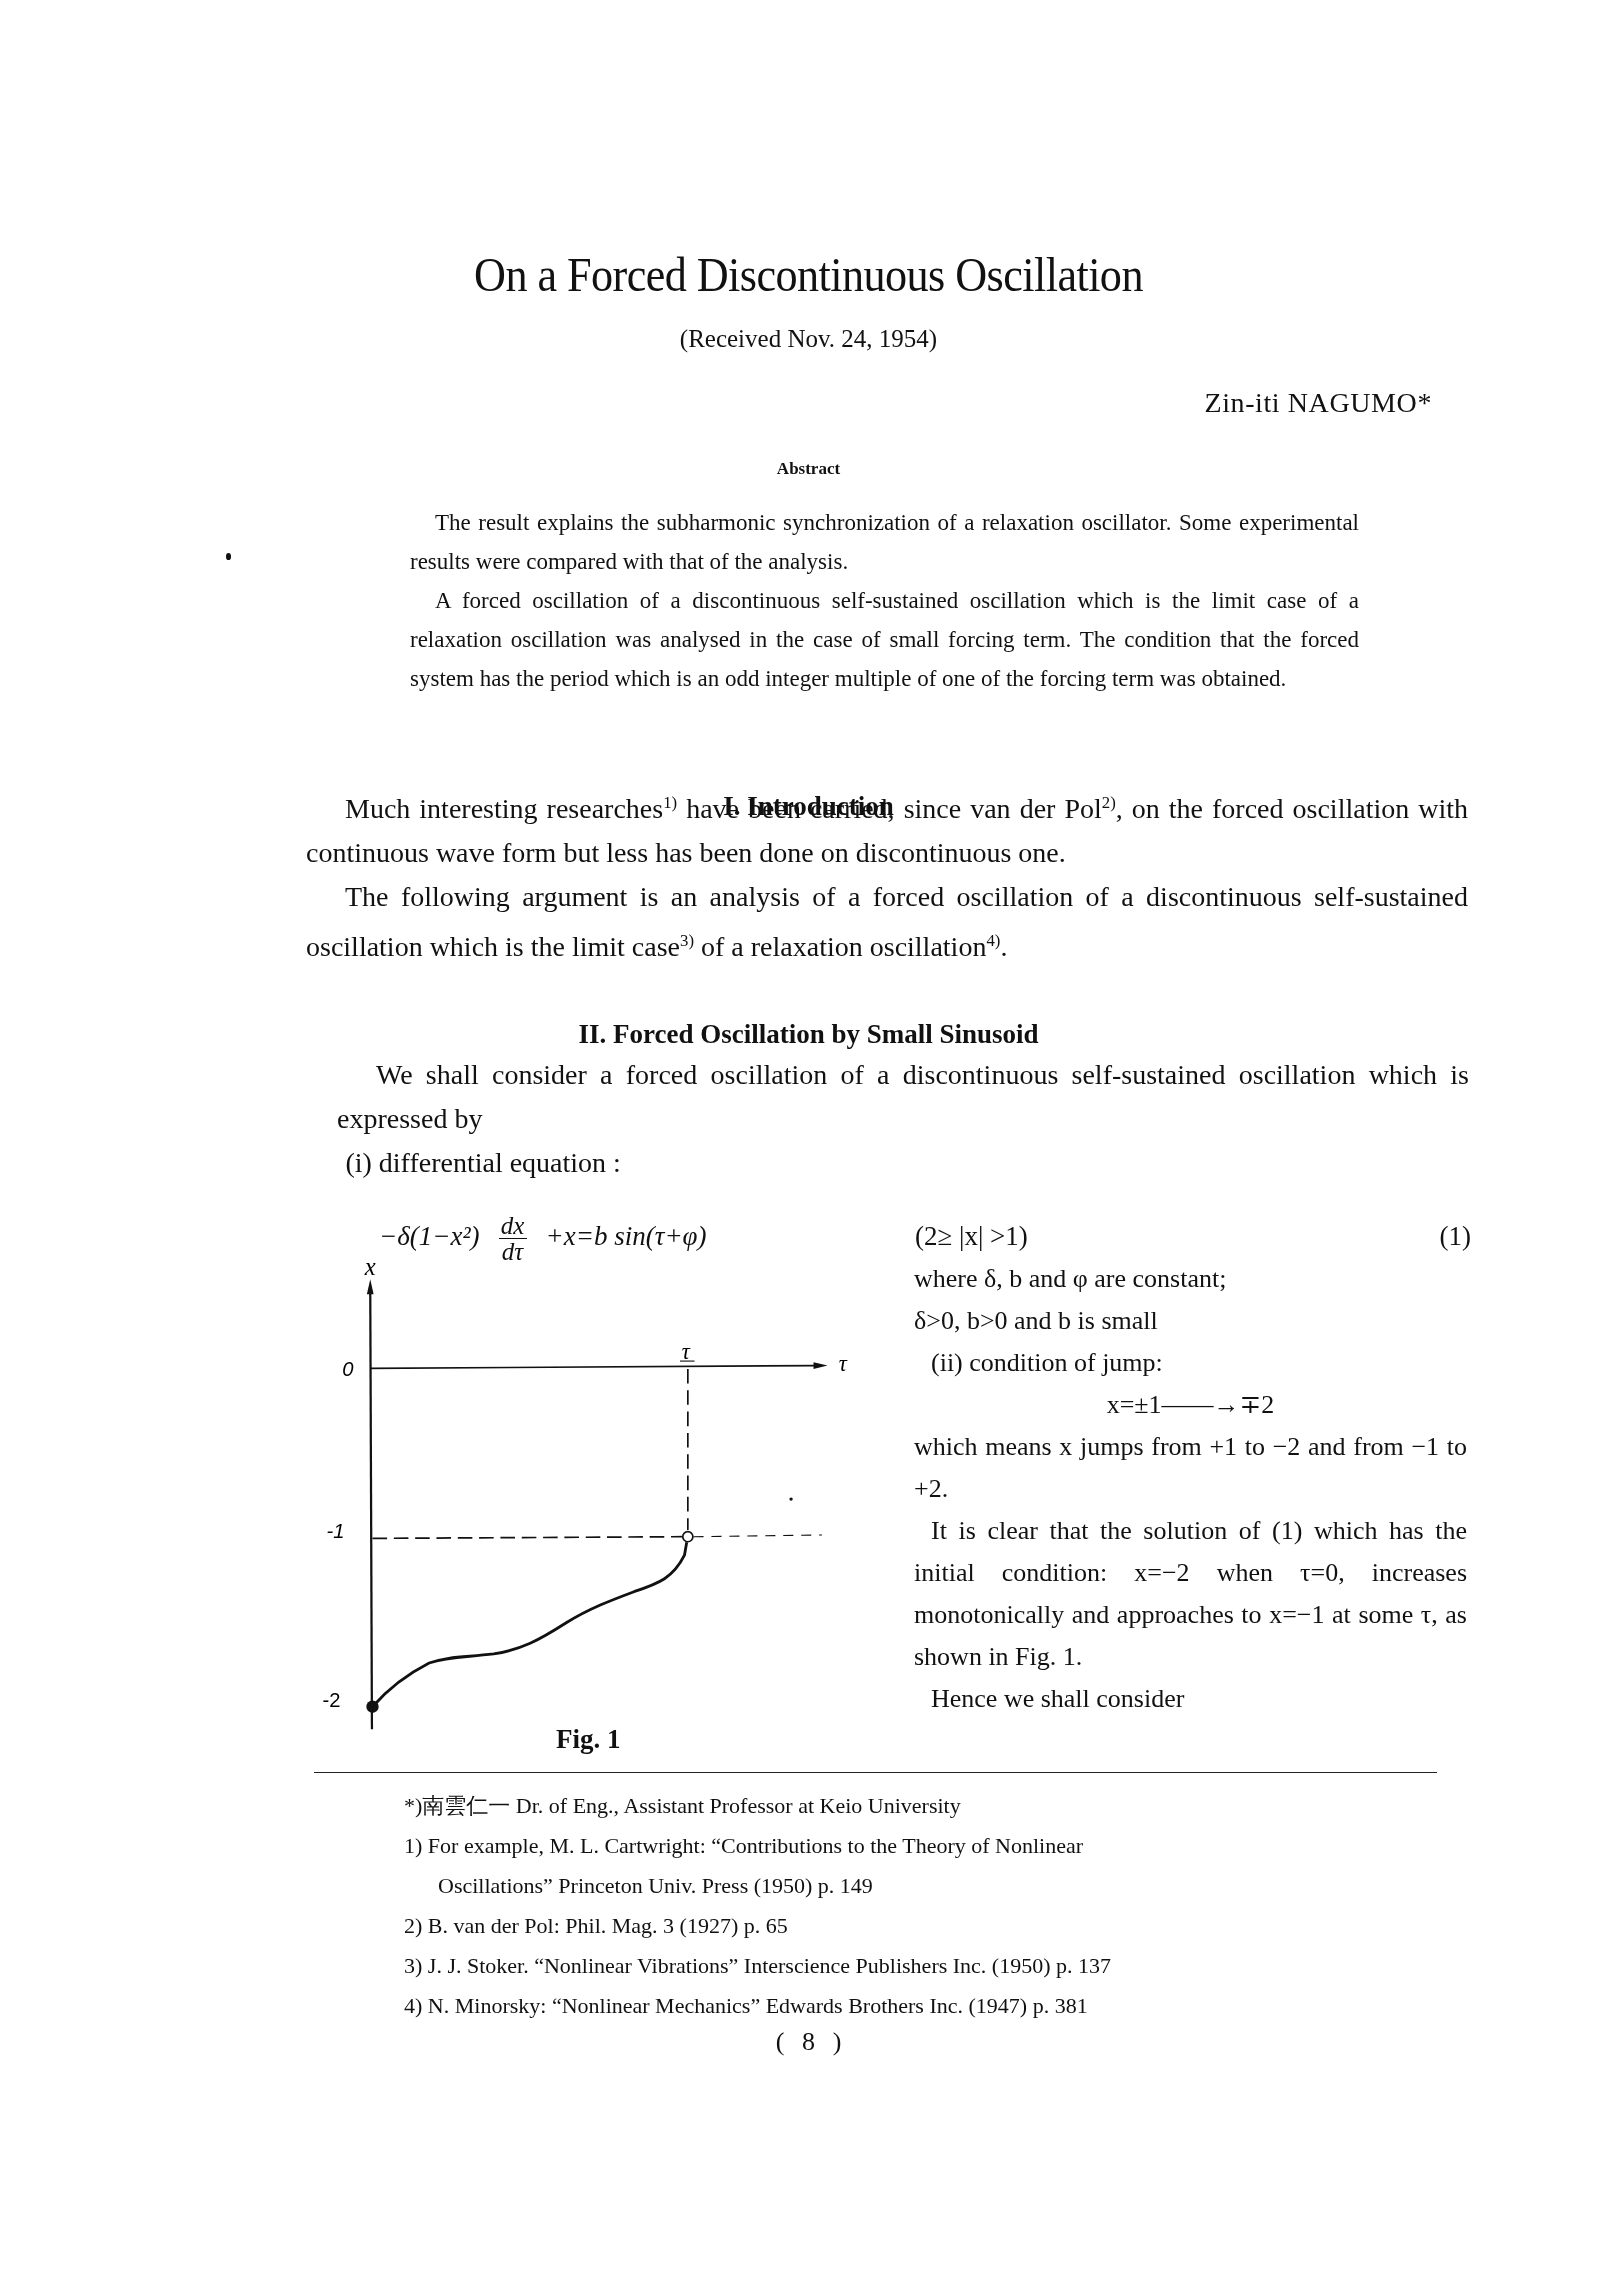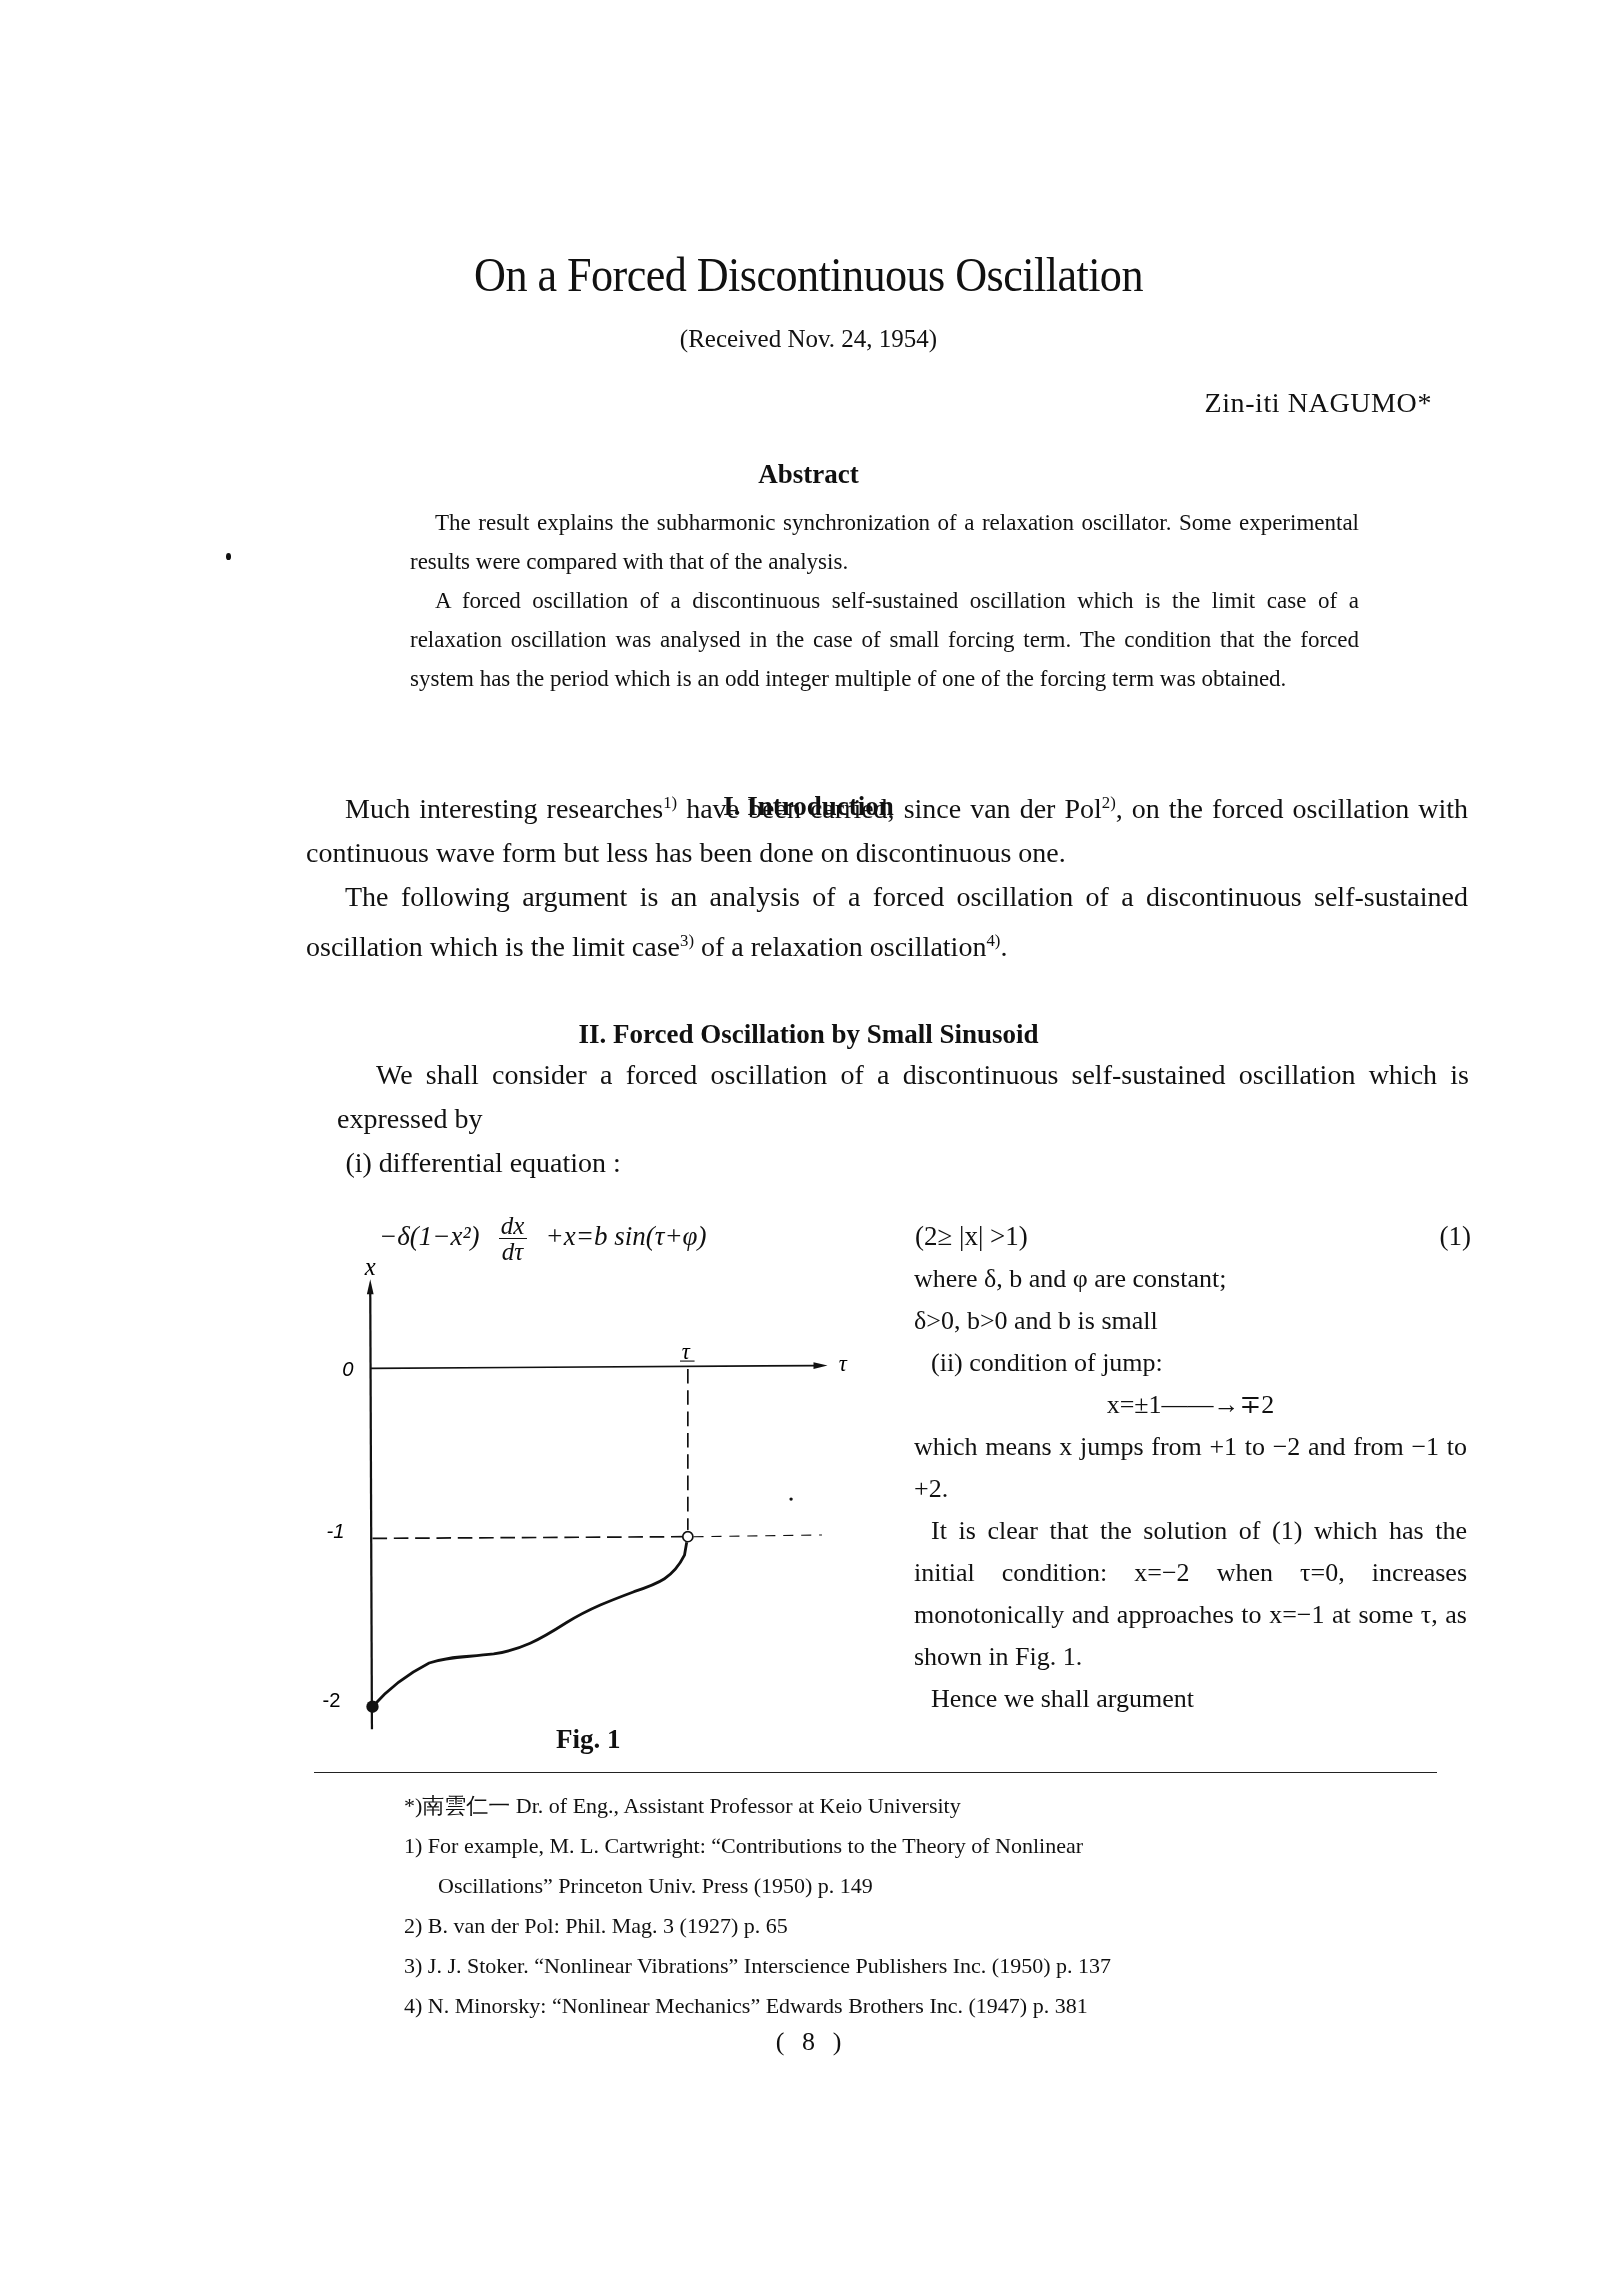--- a/index.html
+++ b/index.html
@@ -8,21 +8,21 @@
     font-family: "Liberation Serif", "DejaVu Serif", serif; color: #111111;
   }
   .abs { position: absolute; }
   .title {
     left: 0; width: 1617px; top: 247px; text-align: center;
     font-size: 48px; letter-spacing: -0.6px; font-family: "Liberation Serif", serif;
     transform: scaleX(0.92); transform-origin: center;
   }
   .received { left: 0; width: 1617px; top: 325px; text-align: center; font-size: 25px; }
   .author { right: 185px; top: 387px; font-size: 28px; letter-spacing: 0.6px; }
-  .abstract-h { left: 0; width: 1617px; top: 459px; text-align: center; font-size: 27px; font-weight: bold; }
+  .abstract-h { left: 0; width: 1617px; top: 459px; text-align: center; font-size: 17px; font-weight: bold; }
   .abstract {
     left: 410px; width: 949px; top: 503px; font-size: 23px; line-height: 39px;
     text-align: justify;
   }
   .abstract p { margin: 0; text-indent: 25px; }
   .margin-dot { left: 226px; top: 553px; width: 5px; height: 6.7px; background: #111; border-radius: 50%; }
   .sec-h { left: 0; width: 1617px; text-align: center; font-size: 27px; font-weight: bold; }
   .body-text { left: 306px; width: 1162px; font-size: 28px; line-height: 44px; text-align: justify; }
   .body-text p { margin: 0; text-indent: 39px; }
   .body-text p.noind { text-indent: 0; }
@@ -112,21 +112,21 @@
 </svg>
 <div class="abs fig-caption">Fig. 1</div>
 
 <div class="abs right-col">
   <p>where δ, b and φ are constant;</p>
   <p>δ&gt;0, b&gt;0 and b is small</p>
   <p class="ind">(ii) condition of jump:</p>
   <p class="center">x=±1——→∓2</p>
   <p>which means x jumps from +1 to −2 and from −1 to +2.</p>
   <p class="ind">It is clear that the solution of (1) which has the initial condition: x=−2 when τ=0, increases monotonically and approaches to x=−1 at some τ, as shown in Fig. 1.</p>
-  <p class="ind">Hence we shall argument</p>
+  <p class="ind">Hence we shall consider</p>
 </div>
 
 <div class="abs footnote-rule"></div>
 <div class="abs footnotes">
   <div>*)南雲仁一  Dr. of Eng., Assistant Professor at Keio University</div>
   <div>1) For example, M. L. Cartwright: “Contributions to the Theory of Nonlinear</div>
   <div class="cont">Oscillations” Princeton Univ. Press (1950) p. 149</div>
   <div>2) B. van der Pol: Phil. Mag. 3 (1927) p. 65</div>
   <div>3) J. J. Stoker. “Nonlinear Vibrations” Interscience Publishers Inc. (1950) p. 137</div>
   <div>4) N. Minorsky: “Nonlinear Mechanics” Edwards Brothers Inc. (1947) p. 381</div>

